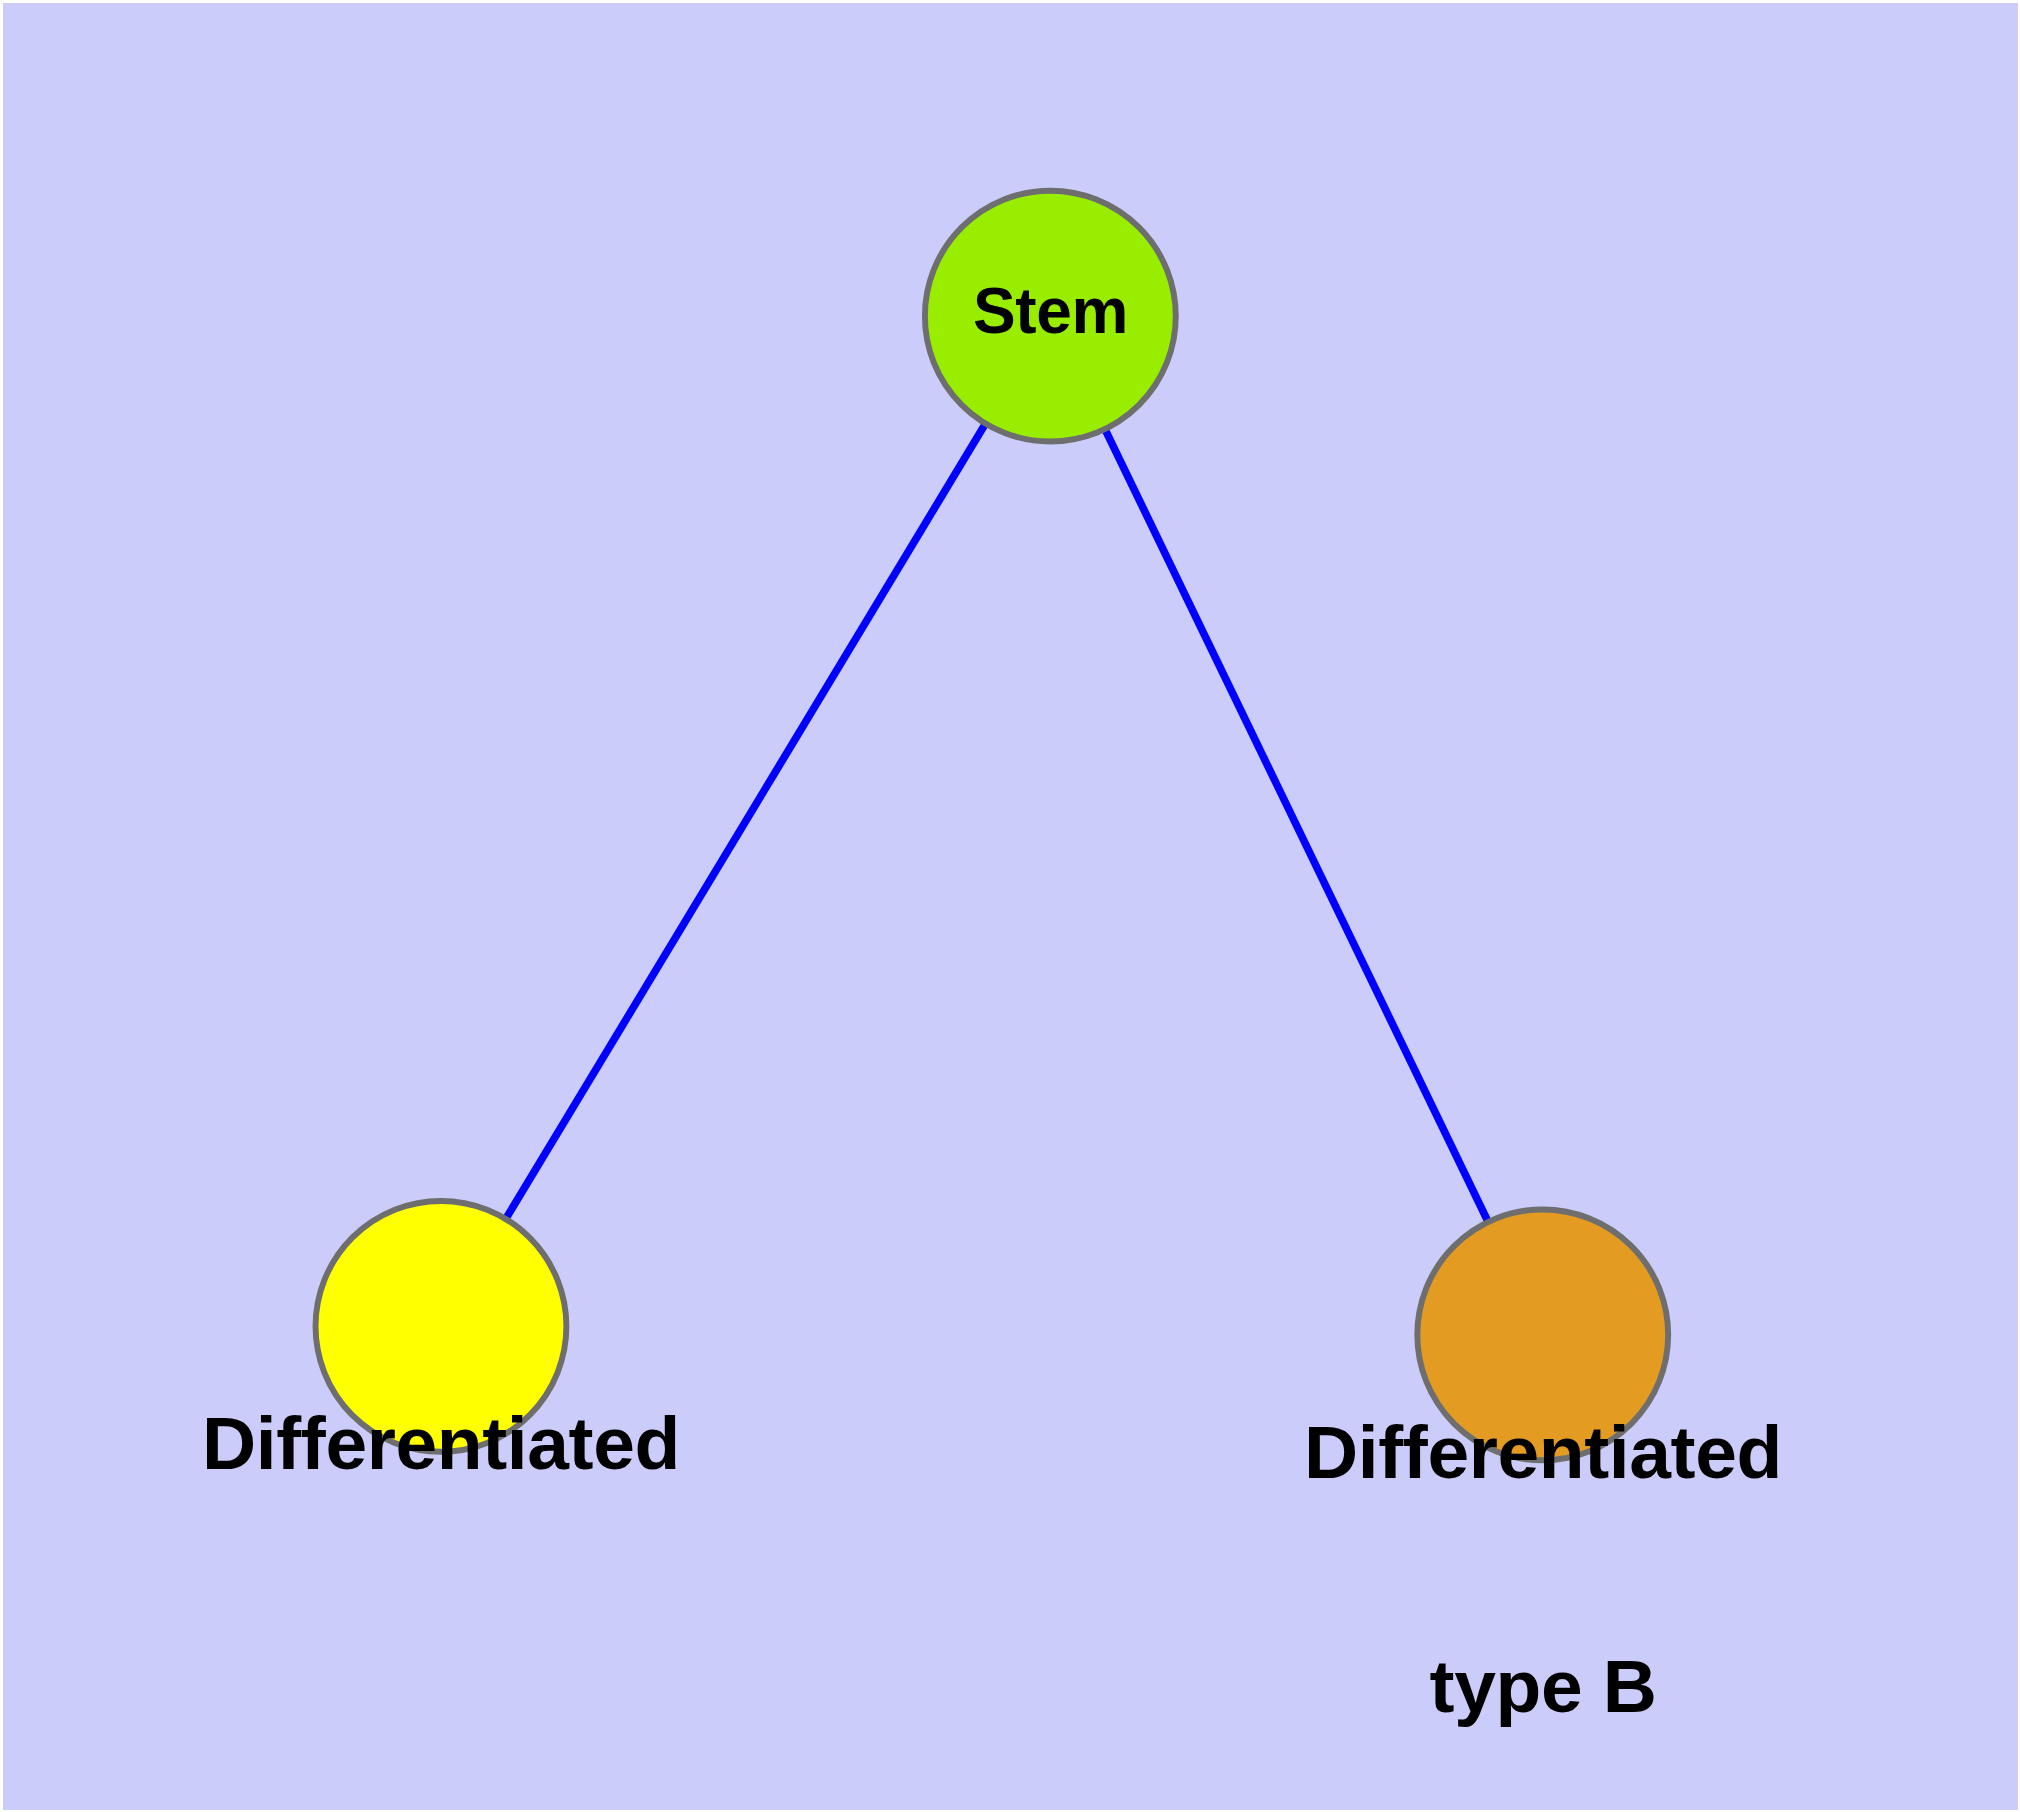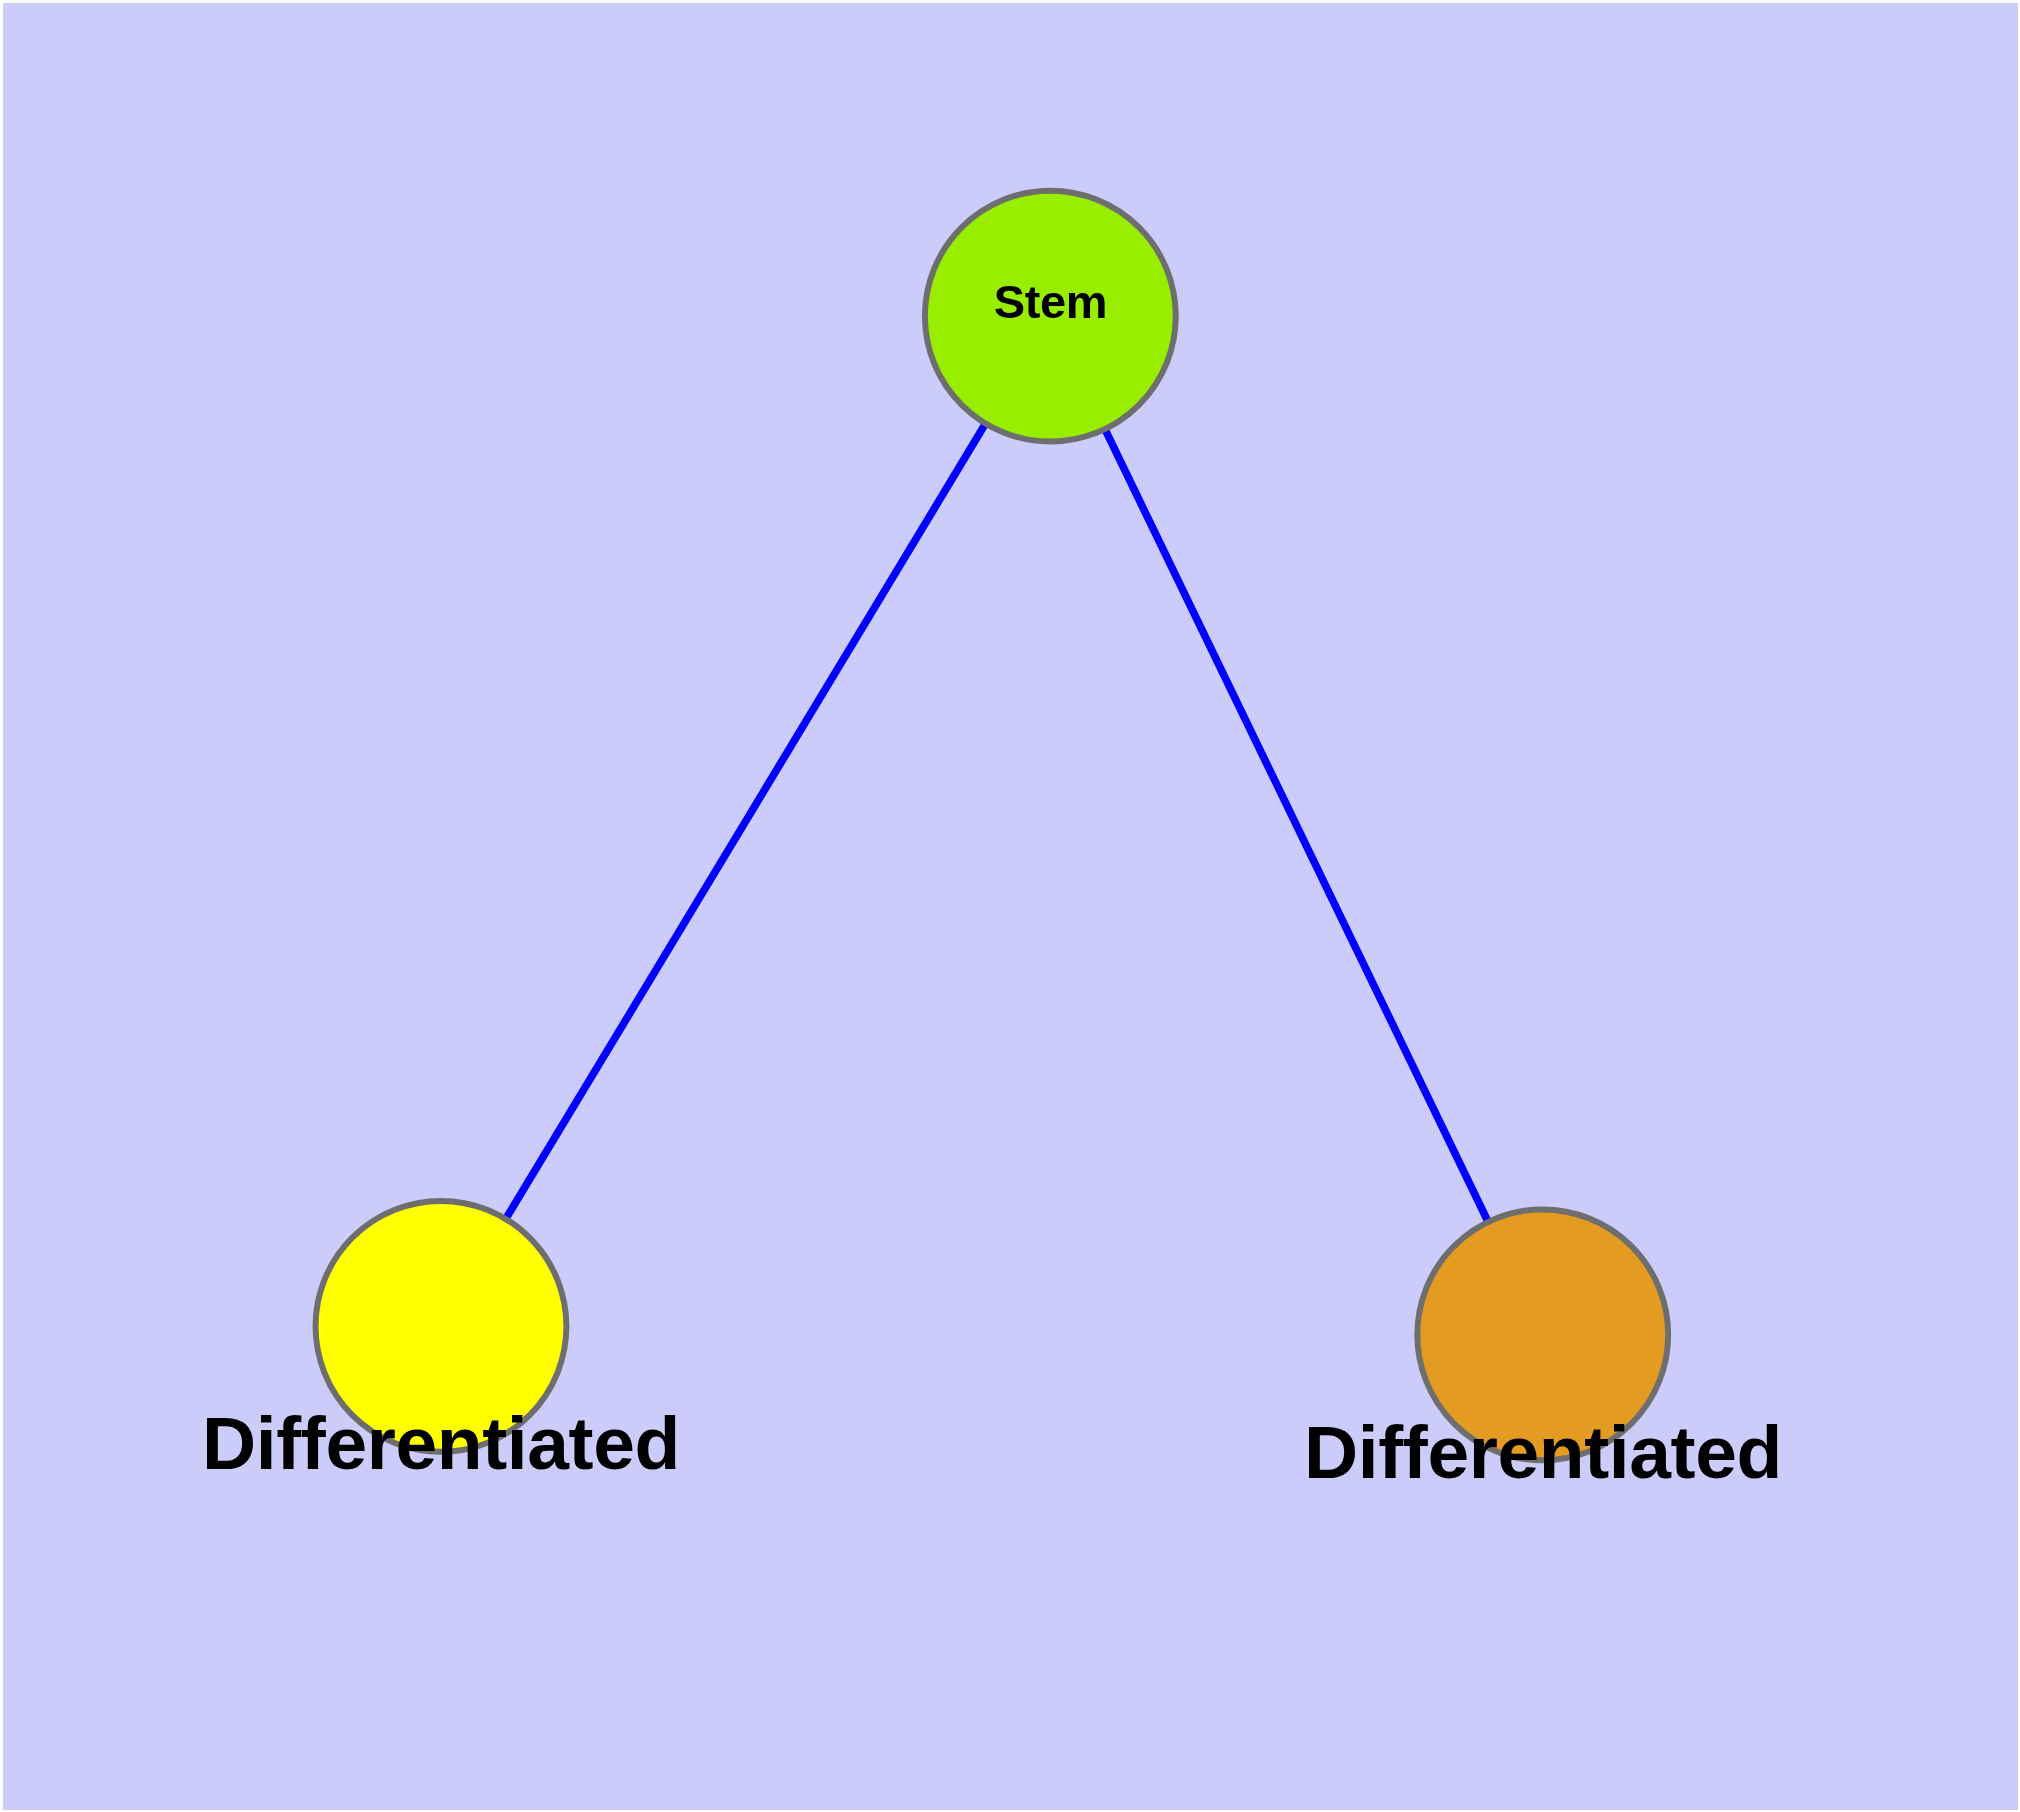--- a/index.html
+++ b/index.html
@@ -36,21 +36,21 @@
     position: absolute;
     text-align: center;
     color: #000000;
     font-weight: bold;
     line-height: 1.04;
     white-space: pre;
     pointer-events: none;
     letter-spacing: -0.4px;
   }
   .label-stem {
-    font-size: 47px;
+    font-size: 64px;
   }
   .label-leaf {
     font-size: 75px;
   }
 </style>
 </head>
 <body>
 
 <div id="canvas">
 
@@ -71,16 +71,17 @@
   </svg>
 
   <div class="node-label label-stem" style="left: 796px; top: 278px; width: 509px;">Stem</div>
 
   <div class="node-label label-leaf" style="left: 17px; top: 1248px; width: 848px;">
     <div>Differentiated</div>
   </div>
 
   <div class="node-label label-leaf" style="left: 1119px; top: 1257px; width: 848px;">
     <div>Differentiated</div>
+    <div>type B</div>
   </div>
 
 </div>
 
 
 </body></html>

